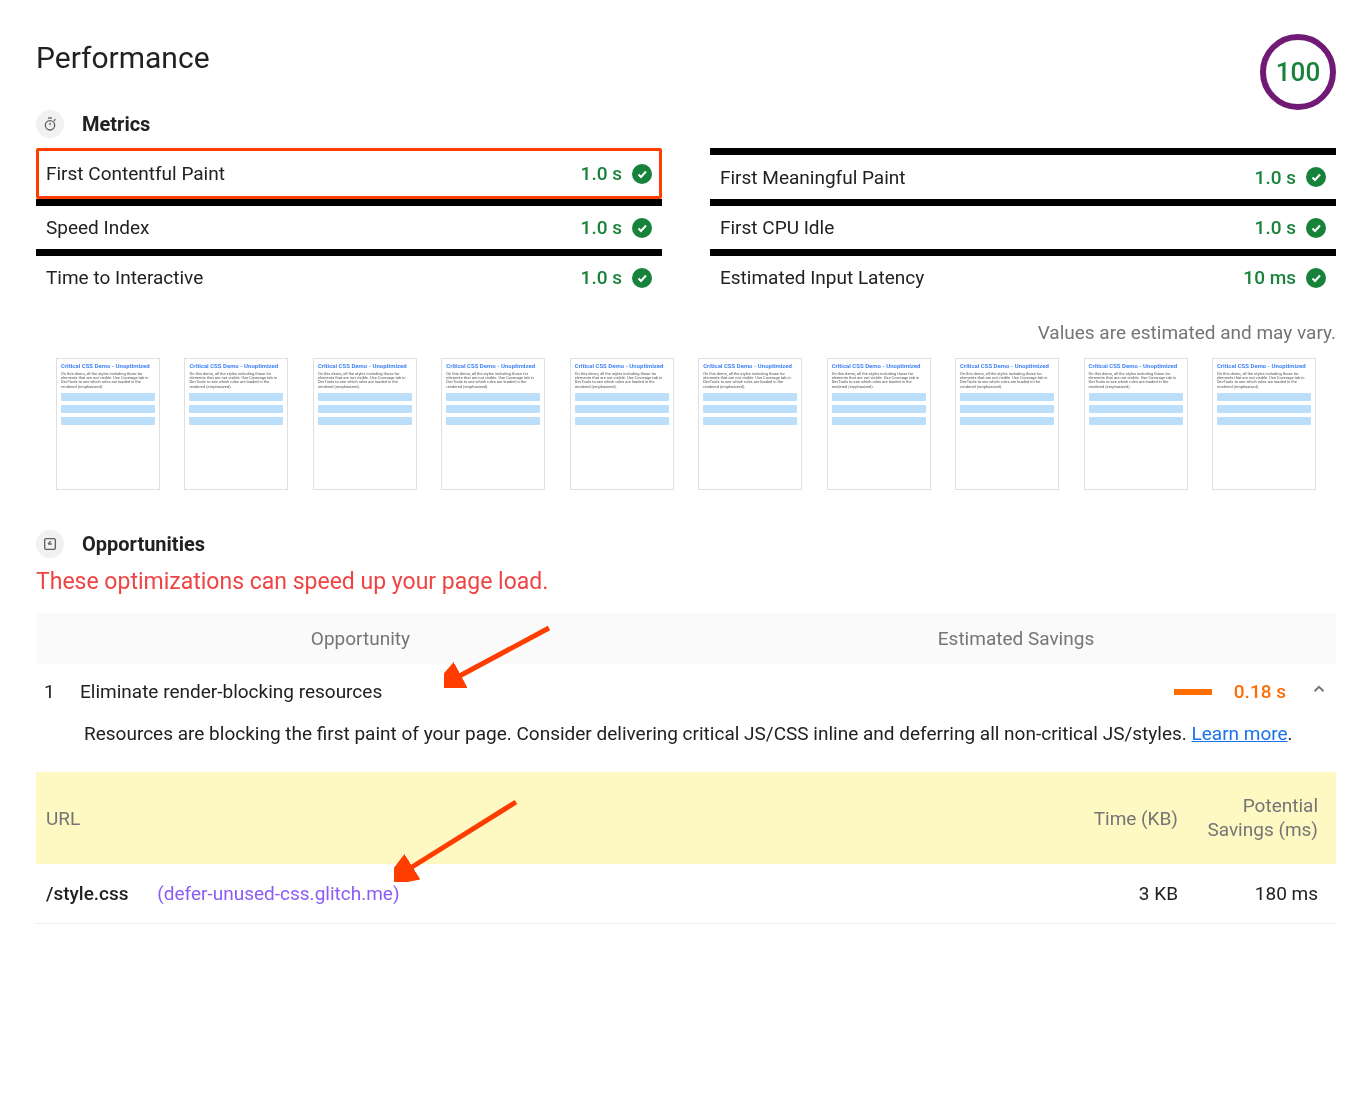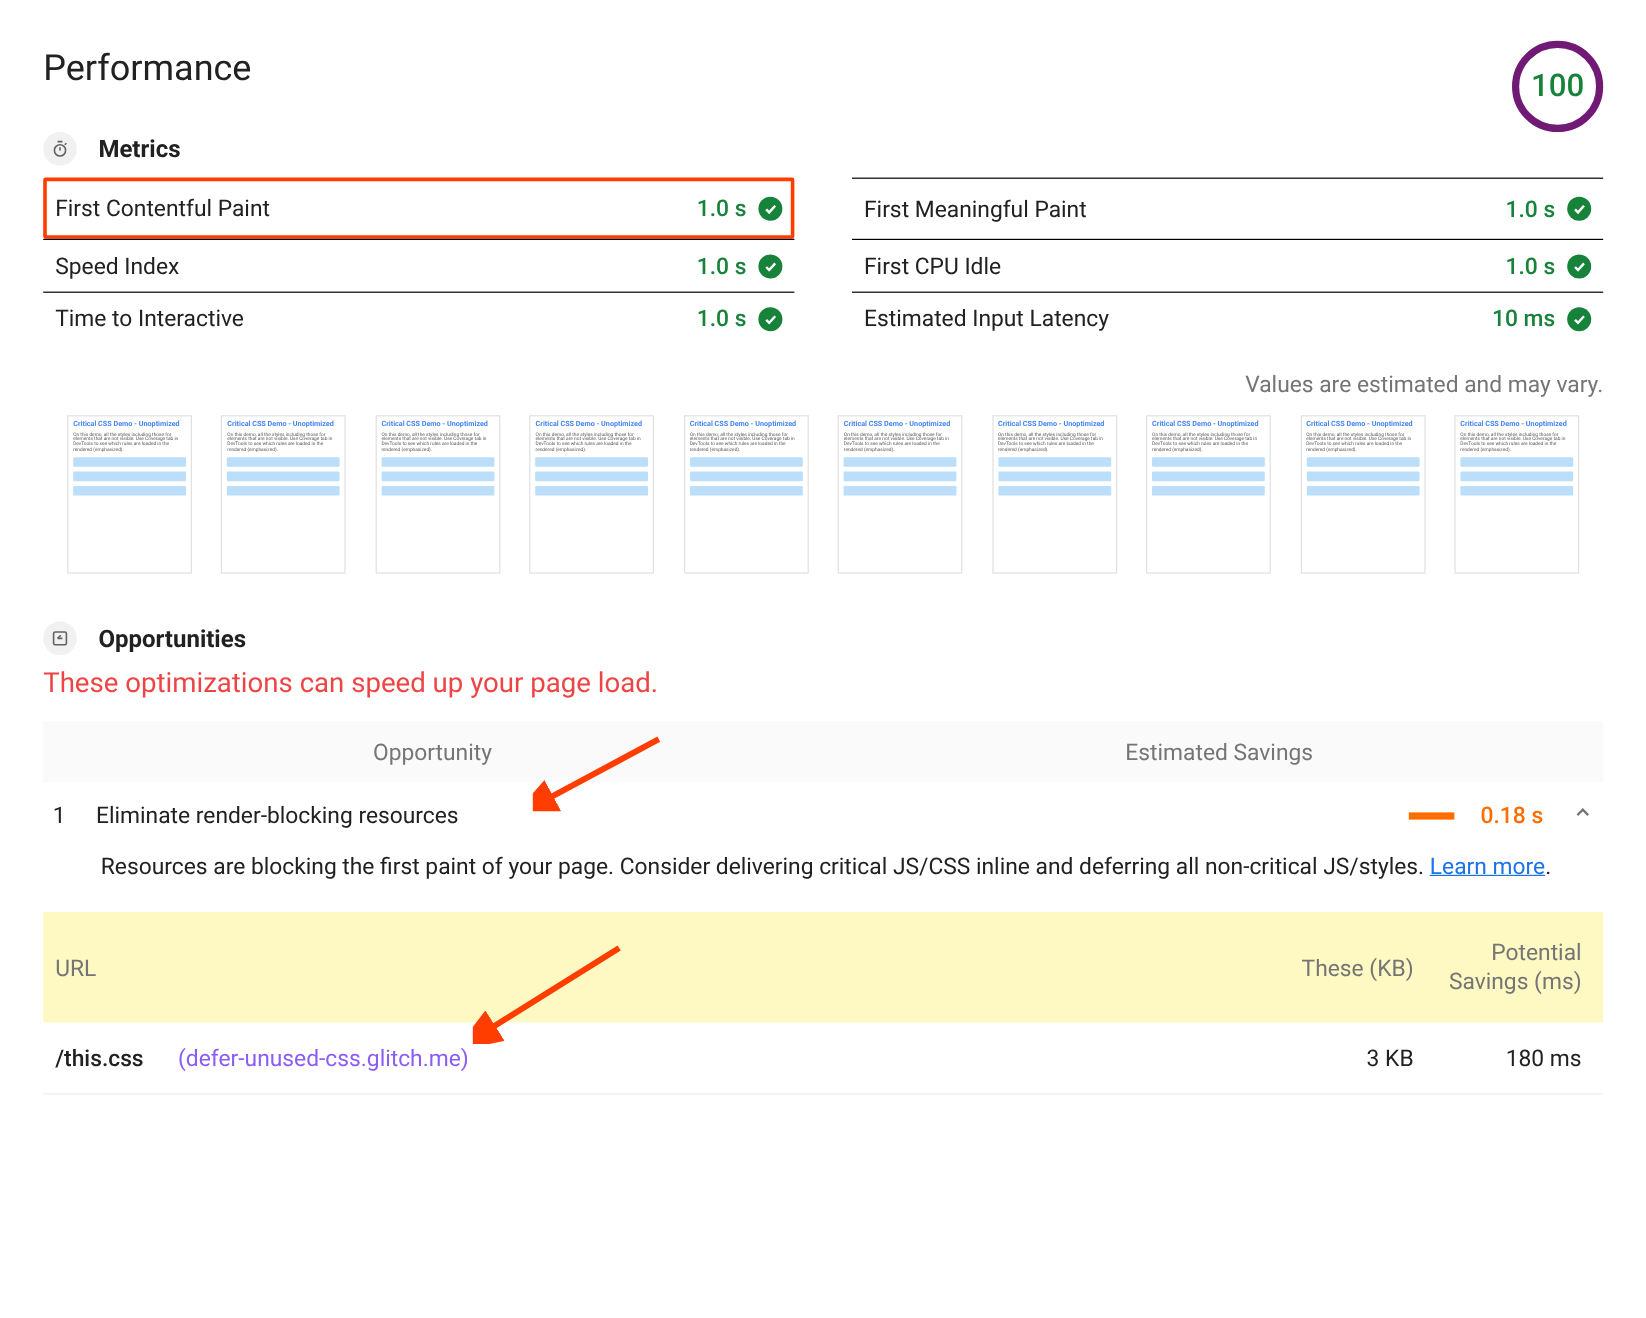--- a/index.html
+++ b/index.html
@@ -44,21 +44,21 @@
     font-size: 20px; font-weight: 700; color: #212121;
   }
   .metrics-grid {
     display: grid;
     grid-template-columns: 1fr 1fr;
     gap: 0 48px;
   }
   .metric-row {
     display: flex; justify-content: space-between; align-items: center;
     padding: 10px 10px;
-    border-top: 1px solid #000000;
+    border-top: 7px solid #000000;
     font-size: 19px;
   }
   .metric-row.first { border: 3px solid #ff3d00; border-radius: 2px; padding: 11px 7px; }
   .metric-name { color: #212121; }
   .metric-value { display: flex; align-items: center; gap: 10px; }
   .metric-value-text { color: #178239; font-weight: 500; }
   .check {
     width: 20px; height: 20px; border-radius: 50%;
     background: #178239;
     display: inline-flex; align-items: center; justify-content: center;
@@ -329,32 +329,32 @@
     </span>
   </div>
 </div>
 
 <div class="opp-detail">
   <span>Resources are blocking the first paint of your page. Consider delivering critical JS/CSS inline and deferring all non-critical JS/styles. </span><a href="#">Learn more</a>.
 </div>
 
 <div class="res-head">
   <div class="res-url-h">URL</div>
-  <div class="res-size-h">These (KB)</div>
+  <div class="res-size-h">Time (KB)</div>
   <div class="res-sav-h">Potential Savings (ms)</div>
 </div>
 
 <div class="res-row" style="position:relative;">
   <svg class="arrow" style="left:358px; top:-66px;" width="130" height="84">
       <defs>
         <marker id="ah2" markerWidth="10" markerHeight="10" refX="2" refY="3" orient="auto">
           <path d="M0,0 L0,6 L8,3 z" fill="#ff3d00"></path>
         </marker>
       </defs>
       <line x1="122" y1="4" x2="10" y2="74" stroke="#ff3d00" stroke-width="5" marker-end="url(#ah2)"></line>
     </svg>
   <div class="res-url">
-    <span class="path">/this.css</span>
+    <span class="path">/style.css</span>
     <span class="host">(defer-unused-css.glitch.me)</span>
   </div>
   <div class="res-size">3 KB</div>
   <div class="res-sav">180 ms</div>
 </div>
 
 </body></html>

